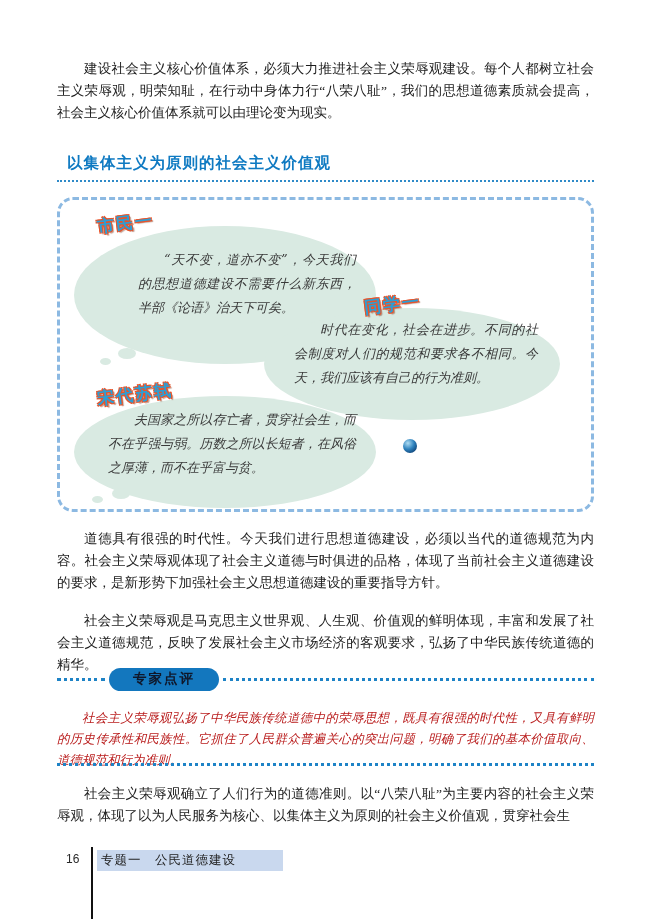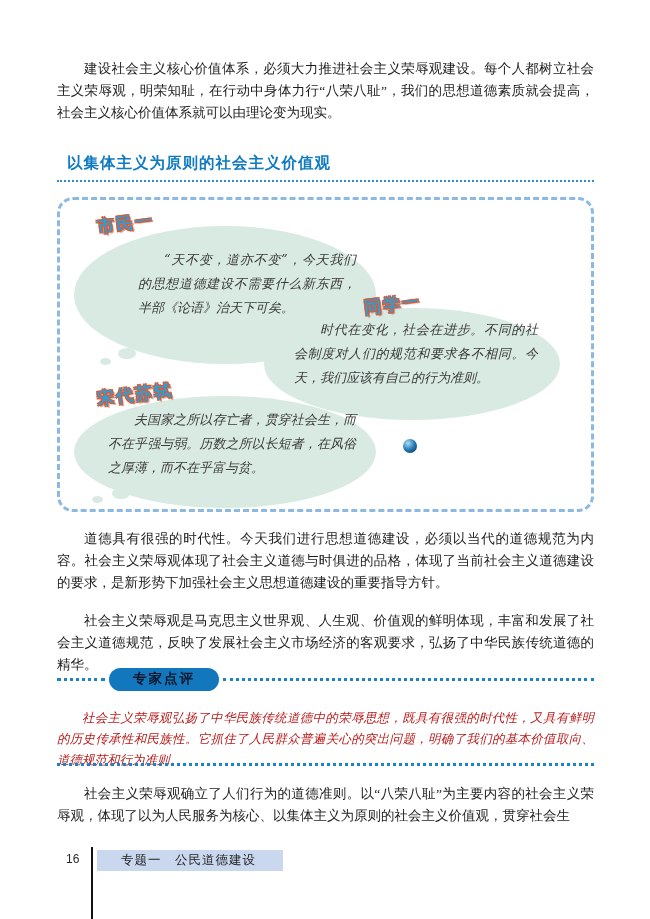--- a/index.html
+++ b/index.html
@@ -148,21 +148,21 @@
     width: 2px; height: 72px;
     background: #111;
   }
   .footer-strip {
     position: absolute;
     left: 97px; top: 850px;
     width: 186px; height: 21px;
     background: #c9d8ee;
     display: flex;
     align-items: center;
-    padding-left: 24px;
+    padding-left: 4px;
     font-size: 12.5px;
     letter-spacing: 1px;
     color: #222;
   }
 </style>
 </head>
 <body>
 
 <div class="page">
 

